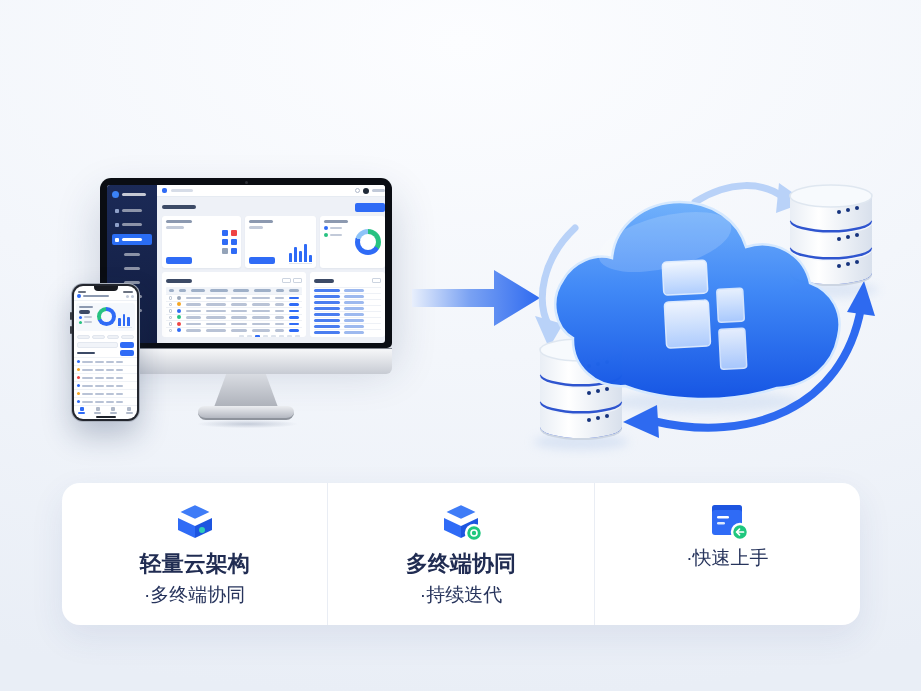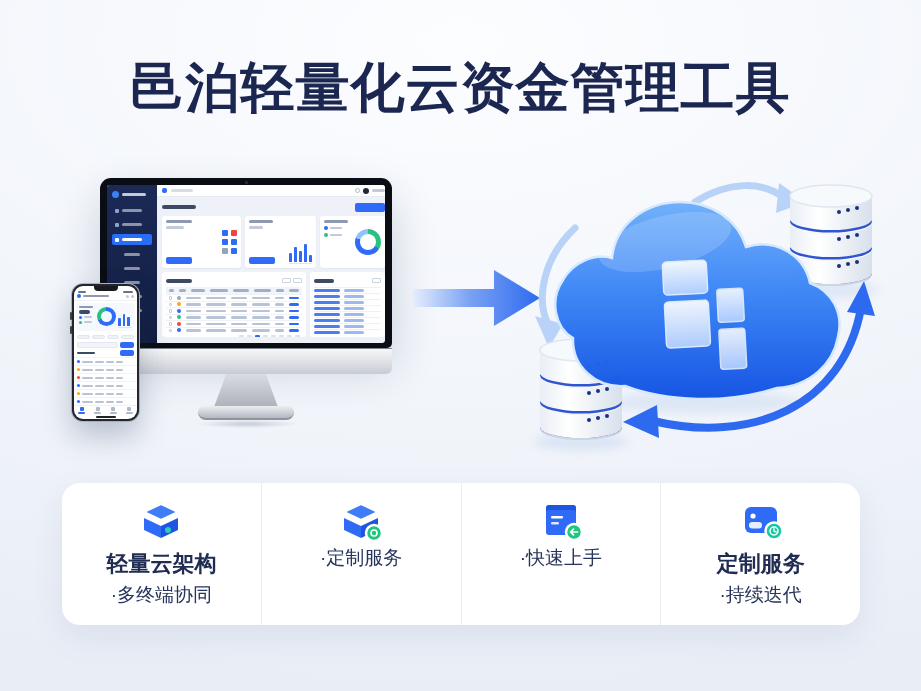--- a/index.html
+++ b/index.html
@@ -137,21 +137,20 @@
 
   
   .flow-arrow { position:absolute; left:408px; top:258px; }
   .cloud-scene { position:absolute; left:515px; top:150px; }
 </style>
 </head>
 <body>
 
 <div class="stage">
 
-  <h1 class="hero-title">邑泊轻量化云资金管理工具</h1>
 
   <div class="monitor-bezel">
     <span class="camera-dot"></span>
     <div class="dash-screen">
       <div class="dash-sidebar">
         <div class="logo-row">
           <span class="logo-dot"></span>
           <i class="bar" style="width:24px;background:rgba(255,255,255,.75)"></i>
         </div>
         <div class="menu">
@@ -629,45 +628,34 @@
     </div>
 
     <div class="feature">
       <svg width="46" height="46" viewBox="0 0 46 46">
         <polygon points="6,22 23,30 23,42 6,34" fill="#2f6bf6"></polygon>
         <polygon points="23,30 40,22 40,34 23,42" fill="#1d55e0"></polygon>
         <polygon points="23,8 40,16 23,24 6,16" fill="#3f7cf7" stroke="#fff" stroke-width="2"></polygon>
         <circle cx="36" cy="37" r="8" fill="#1fc77e" stroke="#fff" stroke-width="2.5"></circle>
         <circle cx="36" cy="37" r="3" fill="none" stroke="#fff" stroke-width="1.6"></circle>
       </svg>
-      <div class="f-sub">·定制服务</div>
+      <div class="f-title">多终端协同</div>
+      <div class="f-sub">·持续迭代</div>
     </div>
 
     <div class="feature">
       <svg width="46" height="46" viewBox="0 0 46 46">
         <rect x="8" y="9" width="30" height="9" rx="2.5" fill="#1d55e0"></rect>
         <rect x="8" y="14" width="30" height="25" rx="3" fill="#2f6bf6"></rect>
         <rect x="13" y="20" width="12" height="2.6" rx="1.3" fill="#ffffff"></rect>
         <rect x="13" y="26" width="8" height="2.6" rx="1.3" fill="#dce9ff"></rect>
         <circle cx="36" cy="36" r="8" fill="#1fc77e" stroke="#fff" stroke-width="2.5"></circle>
         <path d="M39.5,36 L33,36 M35.5,33.2 L32.5,36 L35.5,38.8" stroke="#fff" stroke-width="1.7" fill="none" stroke-linecap="round" stroke-linejoin="round"></path>
       </svg>
       <div class="f-sub">·快速上手</div>
     </div>
 
 
-    <div class="feature">
-      <svg width="46" height="46" viewBox="0 0 46 46">
-        <rect x="7" y="11" width="32" height="26" rx="6" fill="#2f6bf6"></rect>
-        <circle cx="15" cy="20" r="2.6" fill="#ffffff"></circle>
-        <rect x="11" y="26" width="13" height="6.5" rx="3.2" fill="#e7efff"></rect>
-        <circle cx="36" cy="35" r="8.5" fill="#17c9a2" stroke="#fff" stroke-width="2.5"></circle>
-        <circle cx="36" cy="35" r="4" fill="none" stroke="#fff" stroke-width="1.5"></circle>
-        <path d="M36,32.6 L36,35 L38.3,36.2" stroke="#fff" stroke-width="1.3" fill="none" stroke-linecap="round"></path>
-      </svg>
-      <div class="f-title">定制服务</div>
-      <div class="f-sub">·持续迭代</div>
-    </div>
 
   </div>
 
 
 </div>
 
 </body></html>

